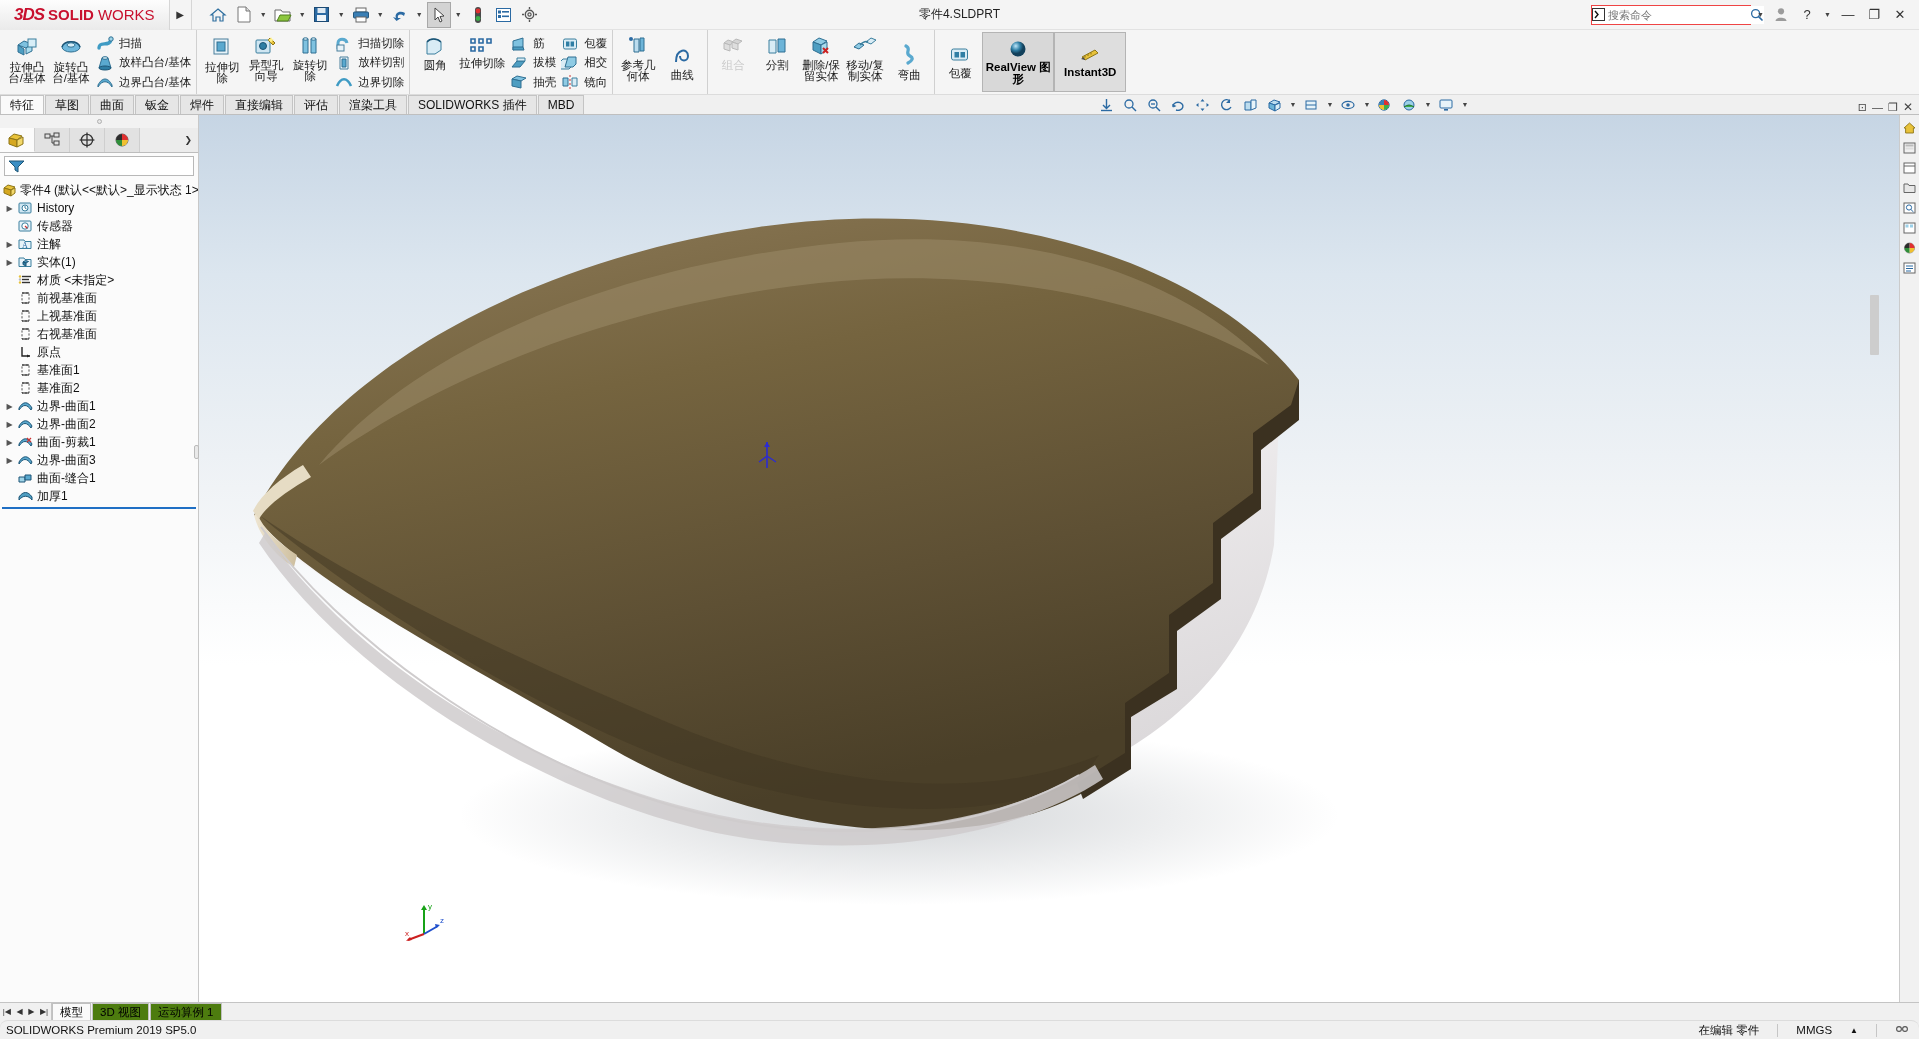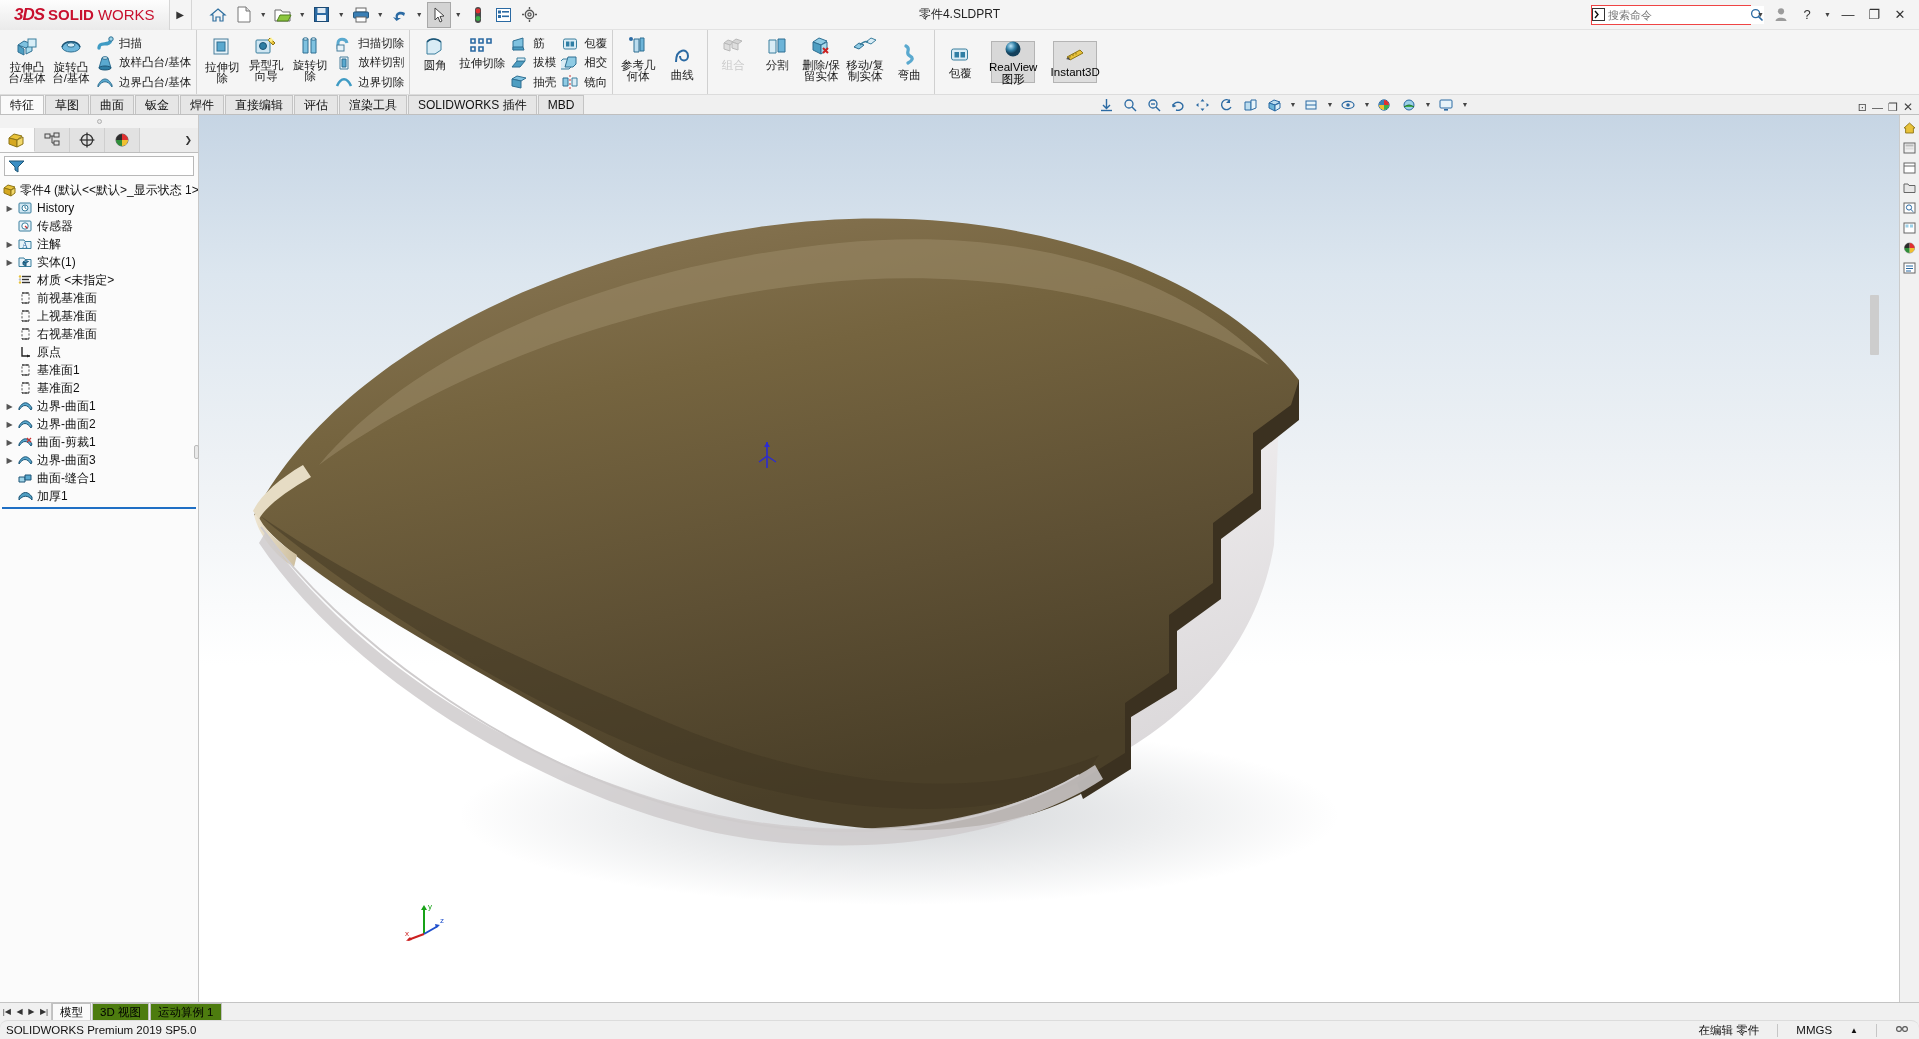--- a/index.html
+++ b/index.html
@@ -59,22 +59,22 @@
     width:44px; display:flex; flex-direction:column; align-items:center; justify-content:flex-start;
     padding-top:4px; text-align:center; line-height:11px; font-size:11.5px; color:#1a1a1a;
   }
   .rbig.w50 { width:50px;}
   .rbig .ic { margin-bottom:2px; }
   .rstack { display:flex; flex-direction:column; justify-content:flex-start; padding-top:2px;}
   .rsmall { display:flex; align-items:center; gap:4px; height:20px; font-size:11.5px; color:#1a1a1a; padding:0 2px;text-align:right;}
   .rsmall .ic { width:20px; display:flex; align-items:center; justify-content:center;}
   .disabled { color:#a9a9a9 !important; opacity:.55; }
   .rbig.tall { justify-content:center; padding-top:0;}
-  .rtoggle { width:44px; display:flex;flex-direction:column;align-items:center;justify-content:center;
-    text-align:center; line-height:12px; font-size:11.5px; border:1px solid #b4b4b4; background:#dedede; margin:9px;}
+  .rtoggle { width:72px; display:flex;flex-direction:column;align-items:center;justify-content:center;
+    text-align:center; line-height:12px; font-size:11.5px; border:1px solid #b4b4b4; background:#dedede; margin:0;font-weight:bold;}
   .rtoggle.on { background:#d8d8d8;}
 
   
   .tabstrip {
     height:20px; background:#f0f0f0; display:flex; align-items:flex-end;
     border-bottom:1px solid #bfbfbf; position:relative;
   }
   .tab {
     height:19px; padding:0 9px; font-size:12px; color:#111;
     display:flex; align-items:center;

